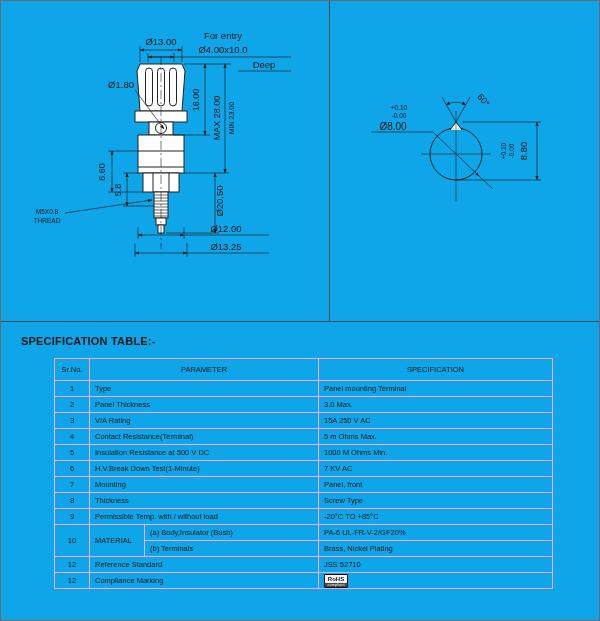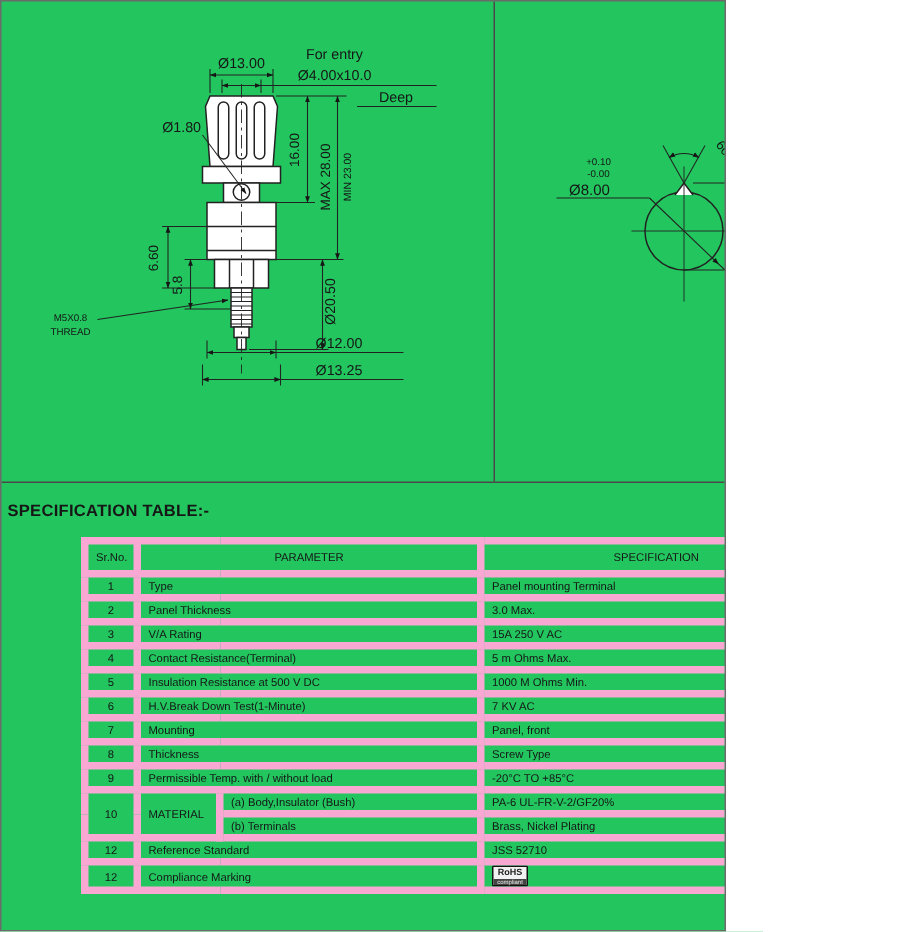--- a/index.html
+++ b/index.html
@@ -1,32 +1,32 @@
 <!DOCTYPE html>
 <html><head>
 <meta charset="utf-8">
 <style>
   html,body{margin:0;padding:0;background:#fff;}
   .sheet{
-    position:relative;width:484px;height:621px;background:#22c55e;
+    position:relative;width:600px;height:621px;background:#0ea5e9;
     border:1px solid #6b6b6b;box-sizing:border-box;overflow:hidden;
     font-family:"Liberation Sans",sans-serif;color:#161616;
   }
   .drawing{position:relative;width:100%;height:321px;border-bottom:1.5px solid #4a4a4a;box-sizing:border-box;}
   .v-divider{position:absolute;left:328px;top:0;width:1px;height:320px;background:#4a4a4a;}
   .dsvg{position:absolute;top:0;}
   .dsvg text{fill:#161616;}
   .spec-section{position:relative;padding-top:13px;}
-  .spec-heading{margin:0 0 0 4px;font-size:11px;font-weight:600;letter-spacing:.2px;}
+  .spec-heading{margin:0 0 0 20px;font-size:11px;font-weight:600;letter-spacing:.2px;}
   .spec-table{
     border-collapse:collapse;margin:11px 0 0 53px;width:498px;table-layout:fixed;
     font-size:7.5px;border:1.6px solid #222;
   }
   .spec-table th,.spec-table td{
-    border:5px solid #f9a8d4;padding:0 5px;height:16px;box-sizing:border-box;
+    border:1px solid #f9a8d4;padding:0 5px;height:16px;box-sizing:border-box;
     font-weight:normal;white-space:nowrap;overflow:hidden;
   }
   .spec-table thead th{height:22px;text-align:center;}
   .col-no{width:35px;}
   .col-pa{width:55px;}
   .col-pb{width:174px;}
   .col-sp{width:234px;}
   .cell-no{text-align:center;}
   .rohs-box{
     display:inline-block;border:1.5px solid #111;border-radius:1px;

